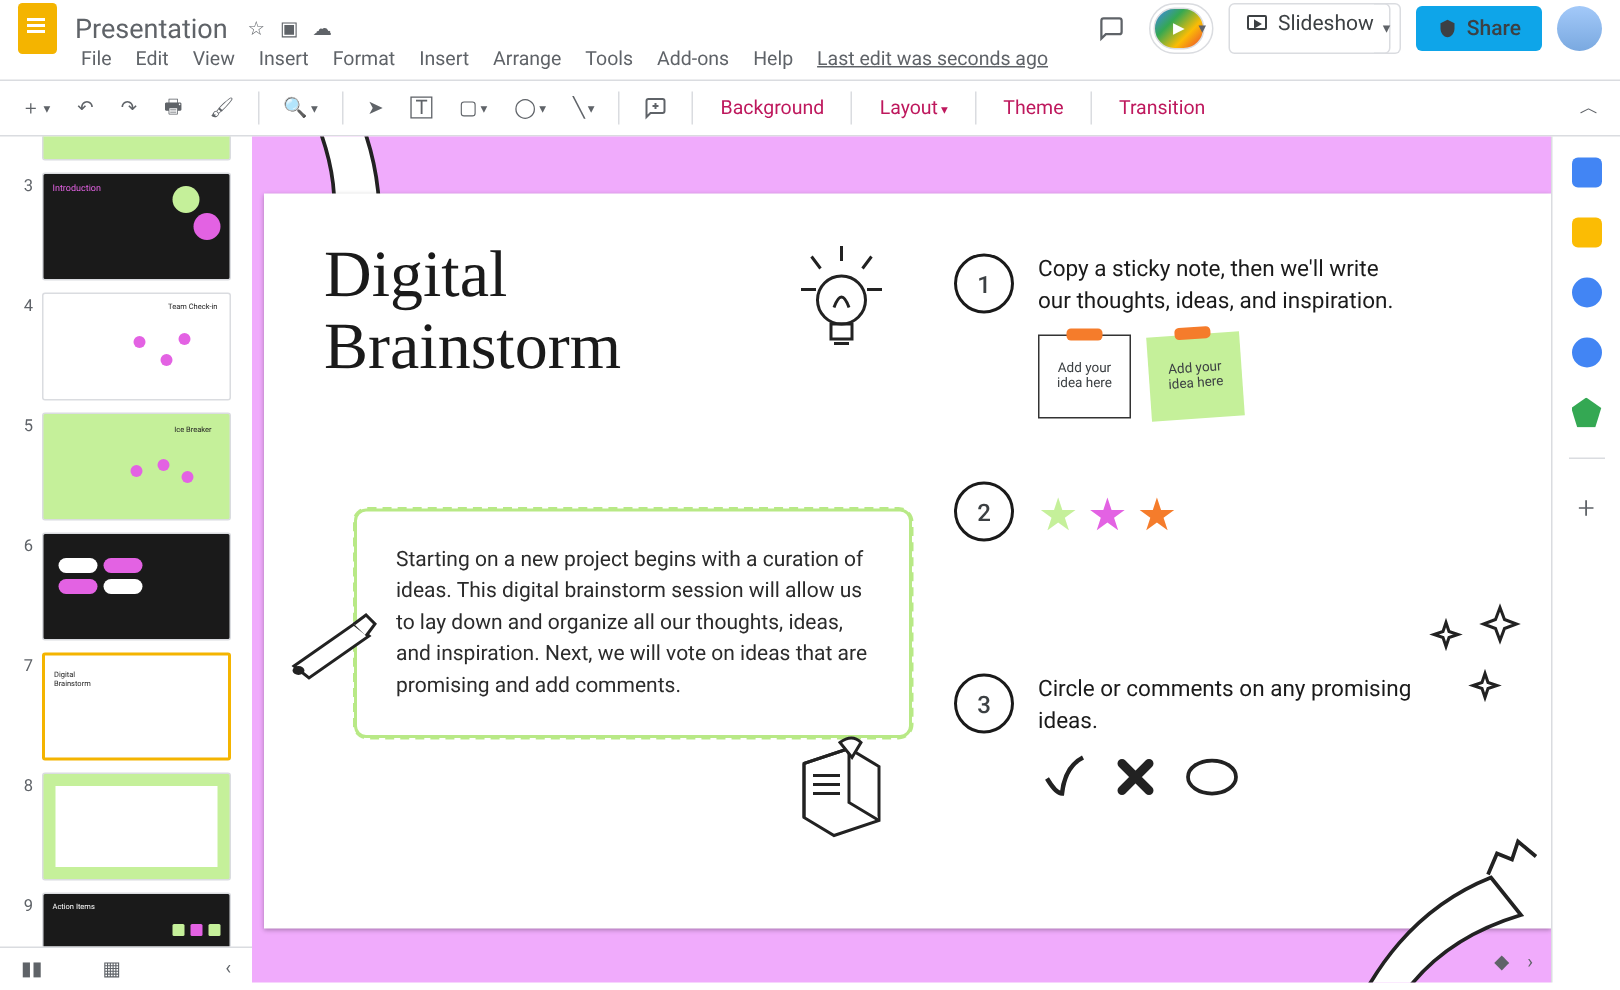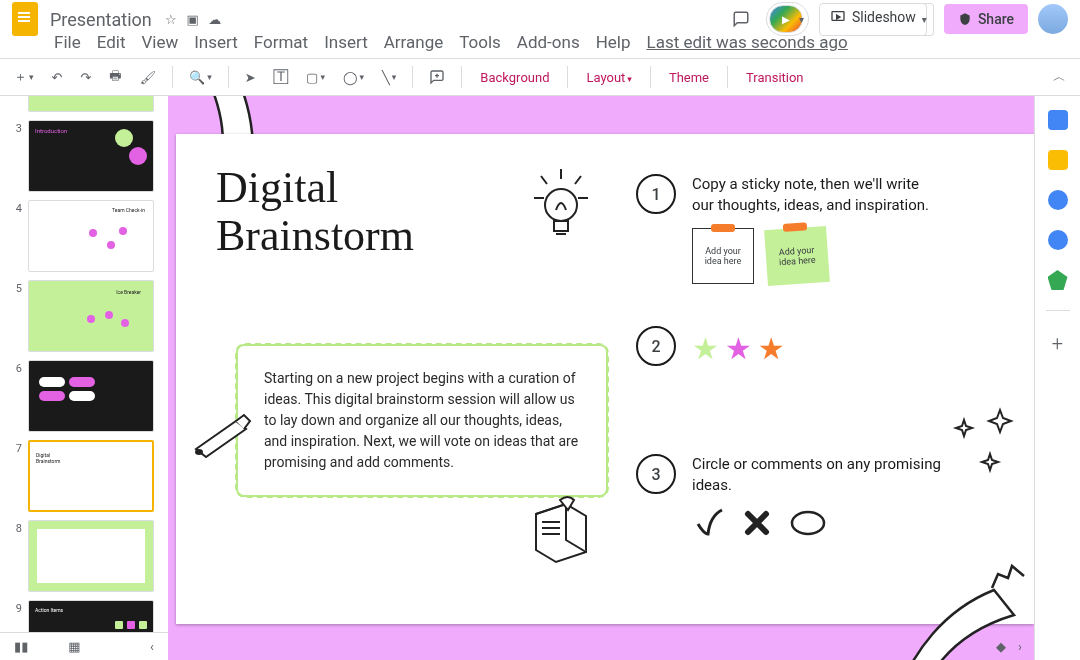--- a/index.html
+++ b/index.html
@@ -10,24 +10,24 @@
   .app-logo { width: 26px; height: 34px; background: #f4b400; border-radius: 3px; margin-right: 12px; position: relative; }
   .app-logo::after { content:""; position:absolute; left:6px; top:10px; width:12px; height:2px; background:#fff; box-shadow:0 4px 0 #fff, 0 8px 0 #fff; }
   .doc-title { font-size: 18px; color:#5f6368; margin-right:6px; }
   .title-icon { width:18px; height:18px; color:#5f6368; margin-left:4px; display:inline-flex; align-items:center; justify-content:center; }
   .titlebar-right { margin-left:auto; display:flex; align-items:center; gap:10px; }
   .icon-btn { width:30px; height:30px; border-radius:50%; display:flex; align-items:center; justify-content:center; color:#5f6368; cursor:pointer; }
   .meet-badge { width:34px; height:28px; border:1px solid #dadce0; border-radius:16px; display:flex; align-items:center; justify-content:center; background:linear-gradient(135deg,#4285f4,#34a853,#fbbc05,#ea4335); color:#fff; font-size:10px; padding:0 6px; }
   .meet-chev { color:#5f6368; font-size:10px; margin-left:-4px; }
   .slideshow-btn { display:flex; align-items:flex-start; gap:6px; border:1px solid #dadce0; padding:5px 10px; border-radius:4px; color:#3c4043; font-size:14px; cursor:pointer; }
   .slideshow-chev { border:1px solid #dadce0; border-left:none; padding:10px 6px; margin-left:-11px; border-radius:0 4px 4px 0; color:#5f6368; font-size:10px; cursor:pointer; }
-  .share-btn { background:#f0abfc; color:#3c4043; font-weight:500; padding:7px 14px; border-radius:4px; display:flex; align-items:center; gap:6px; font-size:14px; cursor:pointer; }
+  .share-btn { background:#0ea5e9; color:#3c4043; font-weight:500; padding:7px 14px; border-radius:4px; display:flex; align-items:center; gap:6px; font-size:14px; cursor:pointer; }
   .avatar { width:30px; height:30px; border-radius:50%; background:linear-gradient(#a3c9f9,#7aa9e0); }
 
-  .menubar { display:flex; align-items:center; gap:16px; padding:0 28px 6px 54px; font-size:17px; color:#5f6368; }
+  .menubar { display:flex; align-items:center; gap:16px; padding:0 28px 6px 54px; font-size:13px; color:#5f6368; }
   .menubar span { cursor:pointer; }
   .last-edit { text-decoration: underline; color:#5f6368; }
 
   .toolbar { display:flex; align-items:center; gap:10px; padding:6px 10px; border-top:1px solid #dadce0; border-bottom:1px solid #dadce0; color:#5f6368; height:38px; }
   .tb-sep { width:1px; height:22px; background:#dadce0; margin:0 2px; }
   .tb-btn { cursor:pointer; padding:2px 4px; display:inline-flex; align-items:center; }
   .tb-drop::after { content:"▾"; font-size:9px; margin-left:2px; }
   .tb-text { font-size:13px; color:#be185d; padding:0 6px; cursor:pointer; }
   .tb-chevup { margin-left:auto; }
 

